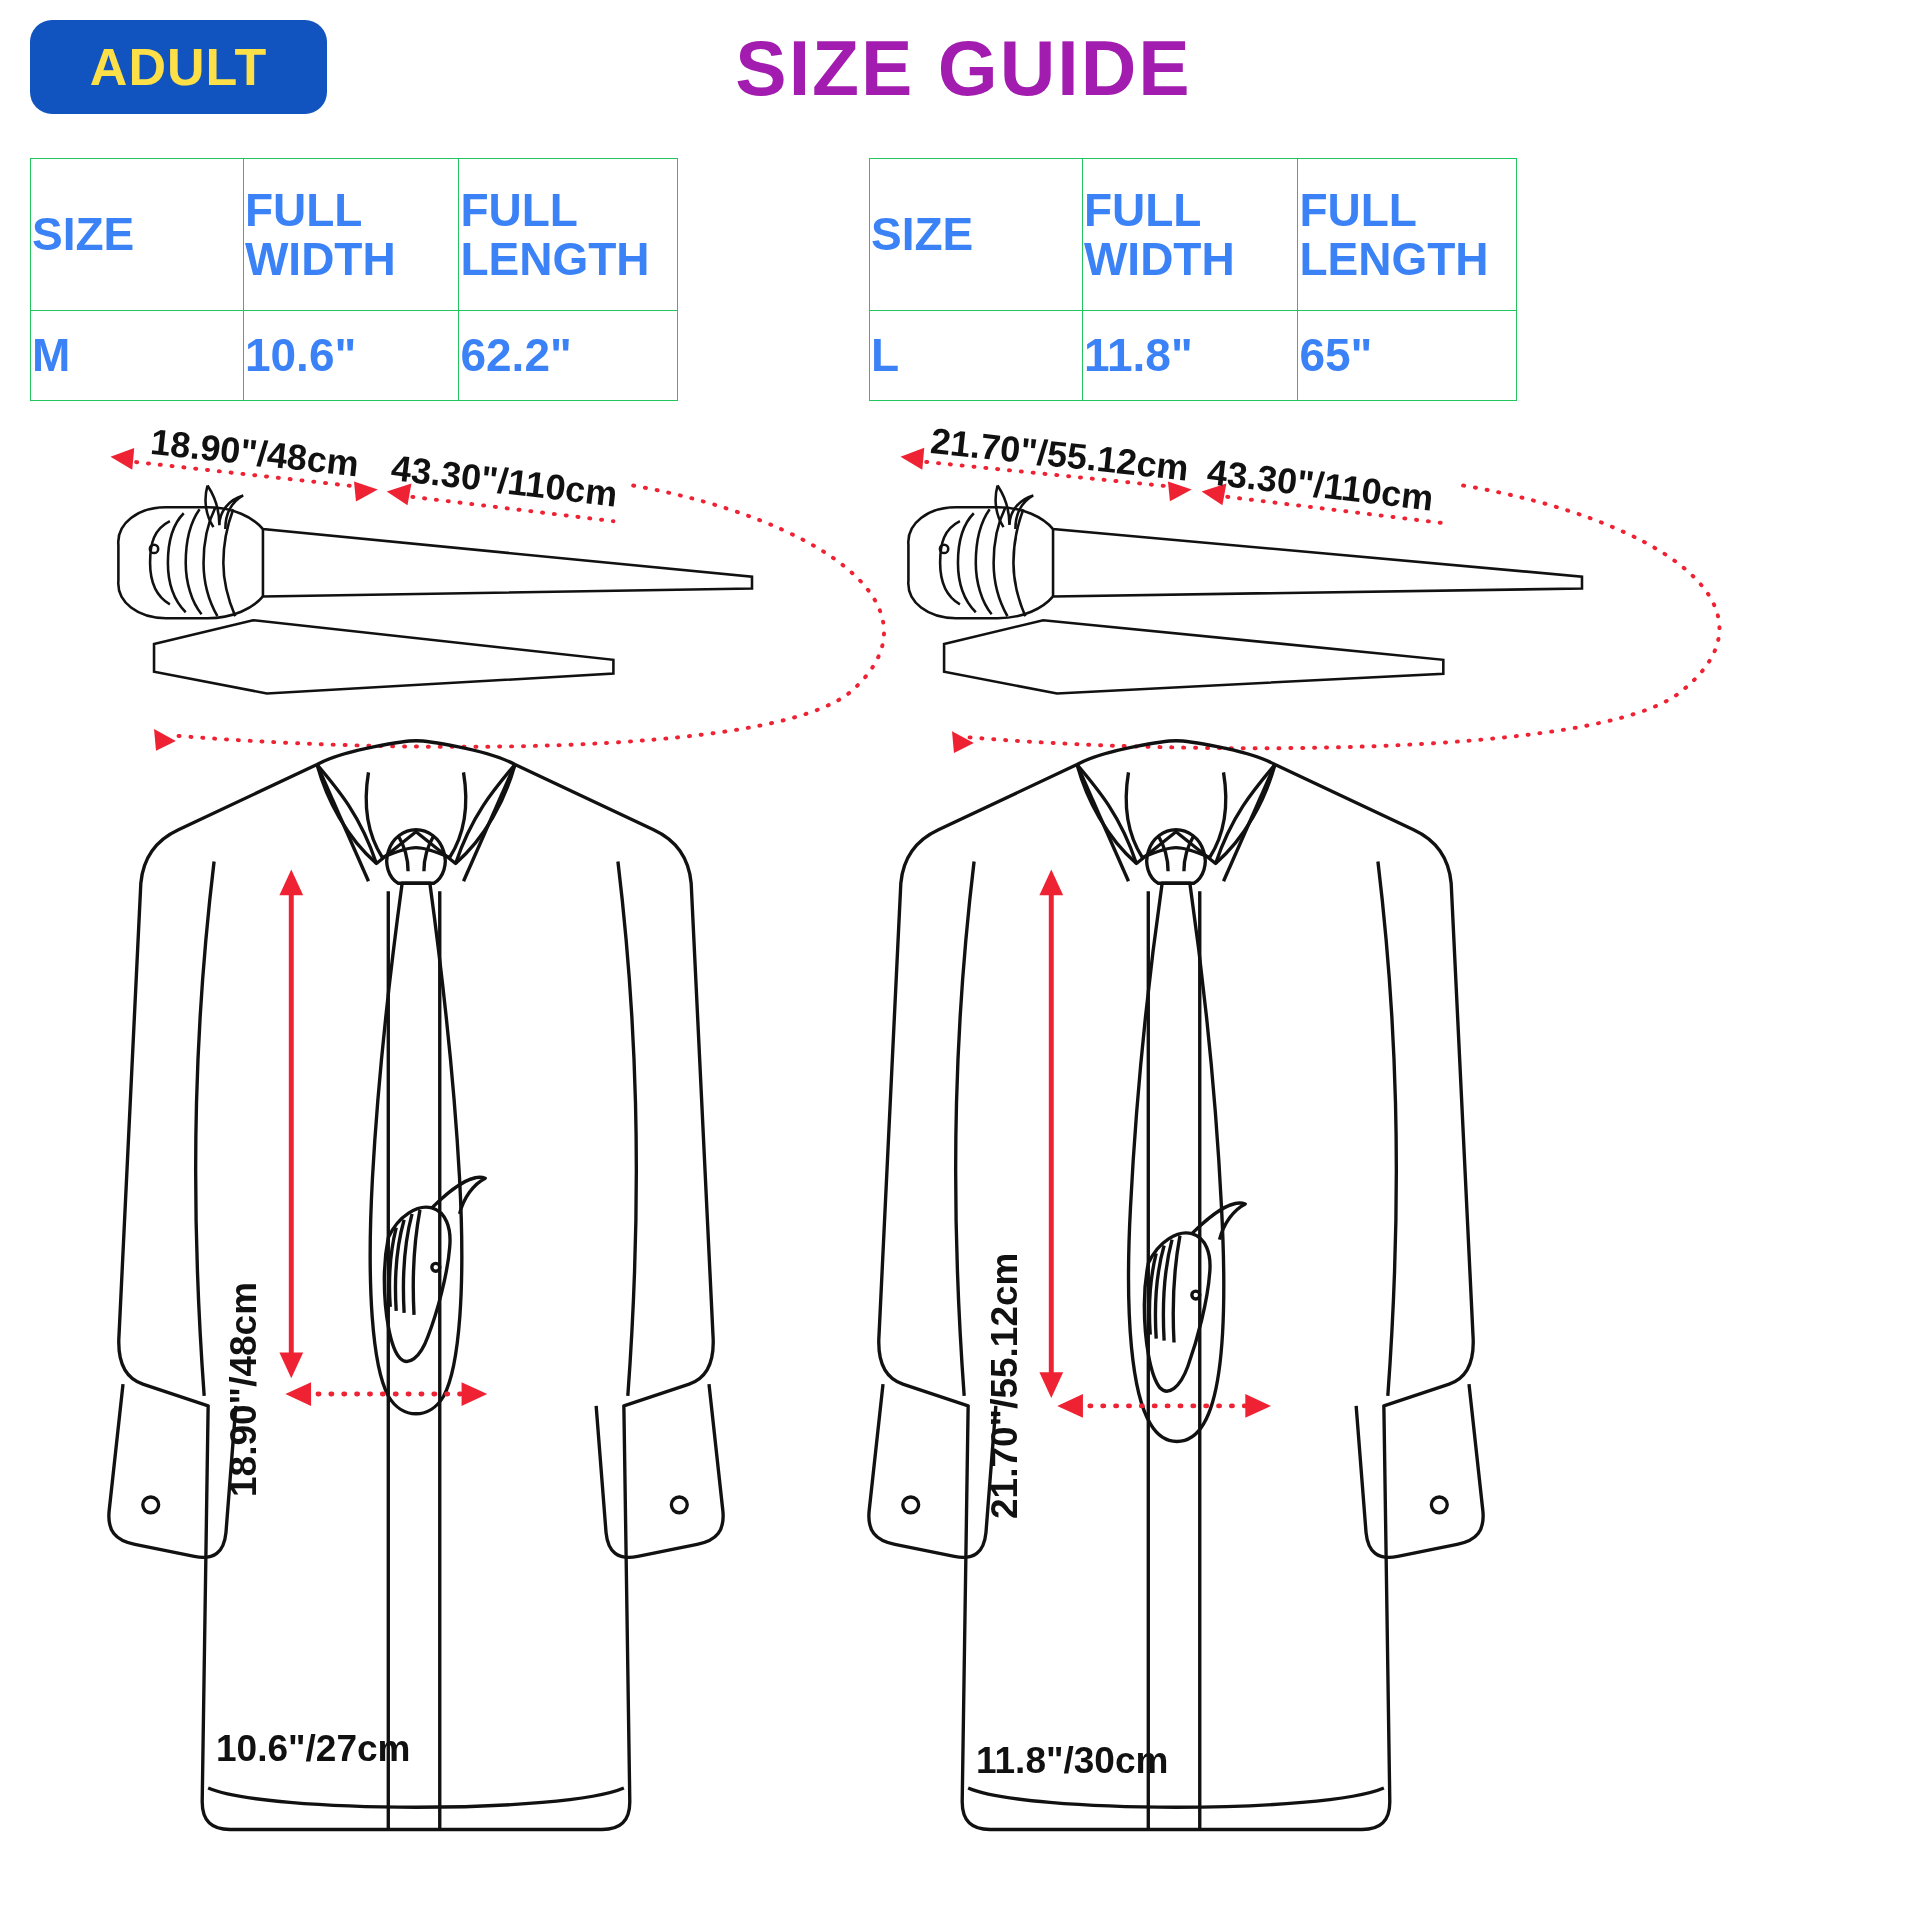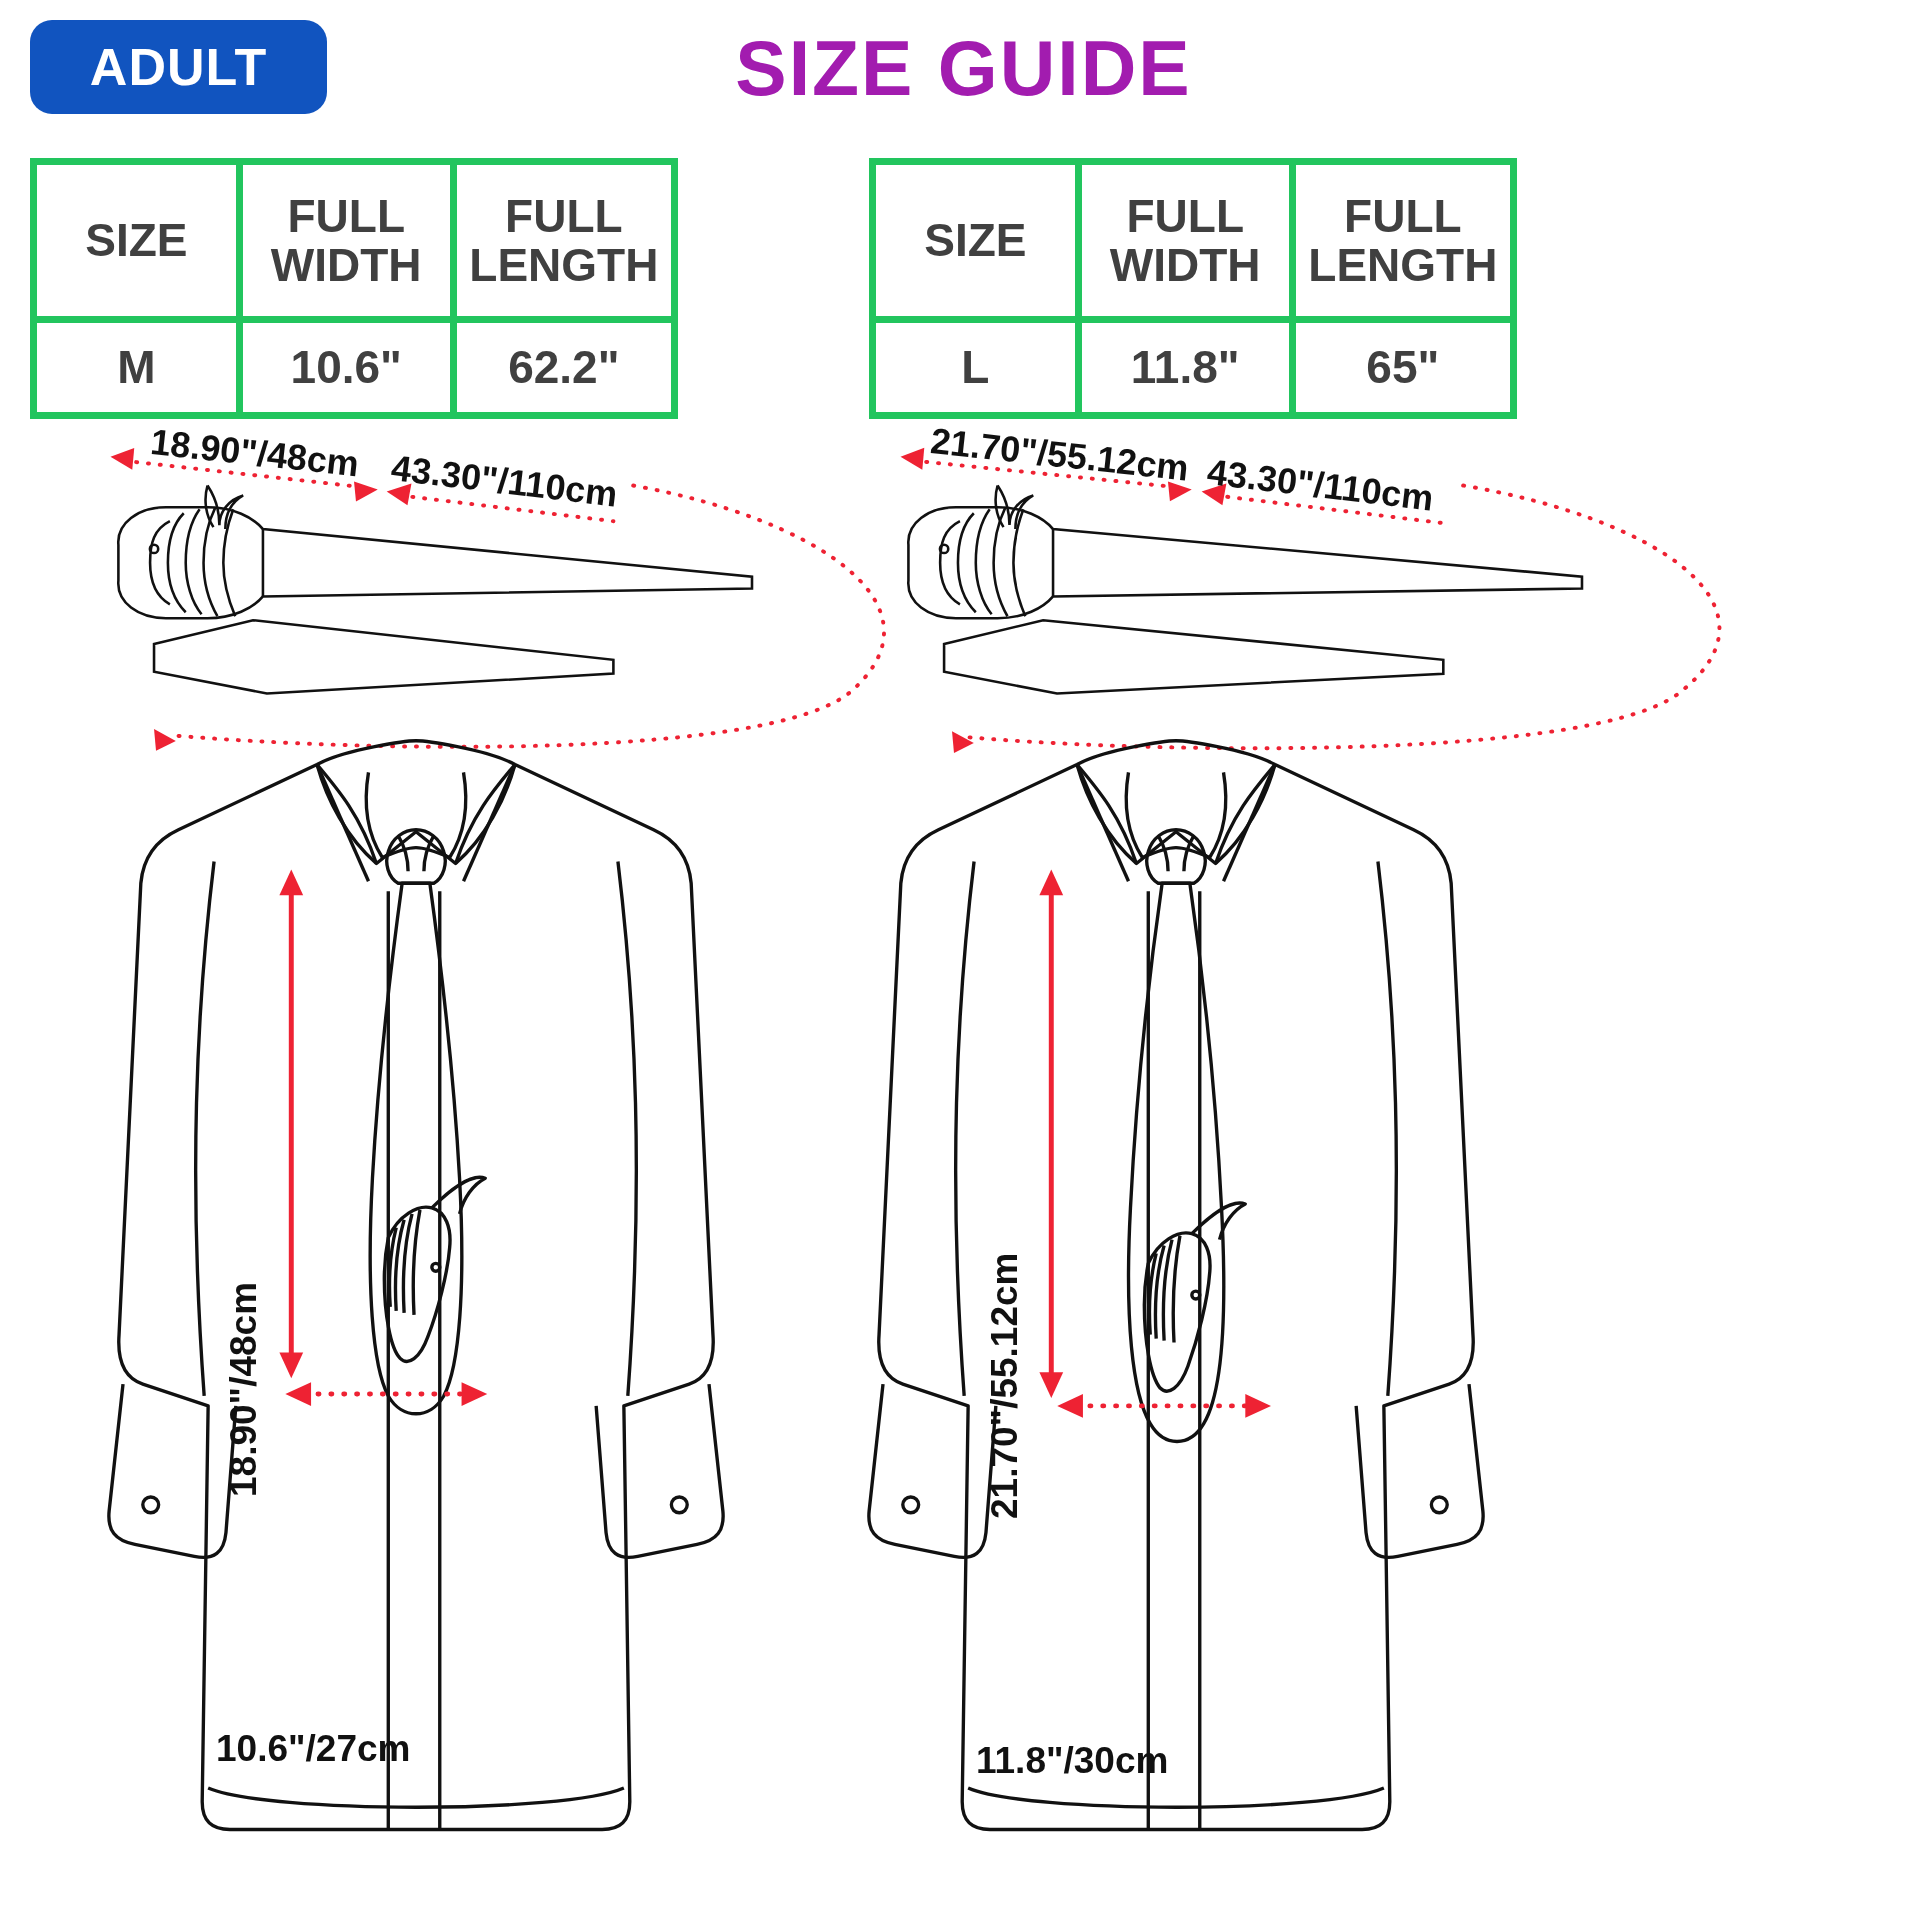--- a/index.html
+++ b/index.html
@@ -7,34 +7,34 @@
 
   .page{position:relative;width:1927px;height:1927px;}
 
   
   .badge{
     position:absolute;left:30px;top:20px;width:297px;height:94px;
     background:#1154bf;border-radius:22px;
     display:flex;align-items:center;justify-content:center;
   }
   .badge span{
-    color:#ffffff;font-size:52px;font-weight:bold;letter-spacing:1px;
+    color:#fde047;font-size:52px;font-weight:bold;letter-spacing:1px;
     font-family:"Liberation Sans",sans-serif;
   }
   .title{
     position:absolute;left:0;top:24px;width:1927px;text-align:center;
     font-size:77px;font-weight:bold;letter-spacing:2px;color:#a21caf;
     font-family:"Liberation Sans",sans-serif;
   }
 
   
   .sizetable{position:absolute;border-collapse:collapse;}
   .sizetable td{
-    border:7px solid #22c55e;text-align:center;vertical-align:middle;
-    font-weight:bold;color:#404040;line-height:1.05;
+    border:1px solid #22c55e;vertical-align:middle;
+    font-weight:bold;color:#3b82f6;line-height:1.05;
   }
   .sizetable .th{height:149px;font-size:46px;}
   .sizetable .td{height:87px;font-size:46px;}
   #table-left{left:30px;top:158px;width:648px;}
   #table-right{left:869px;top:158px;width:648px;}
   .col-size{width:216px;}
   .col-w{width:216px;}
   .col-l{width:217px;}
 
   

